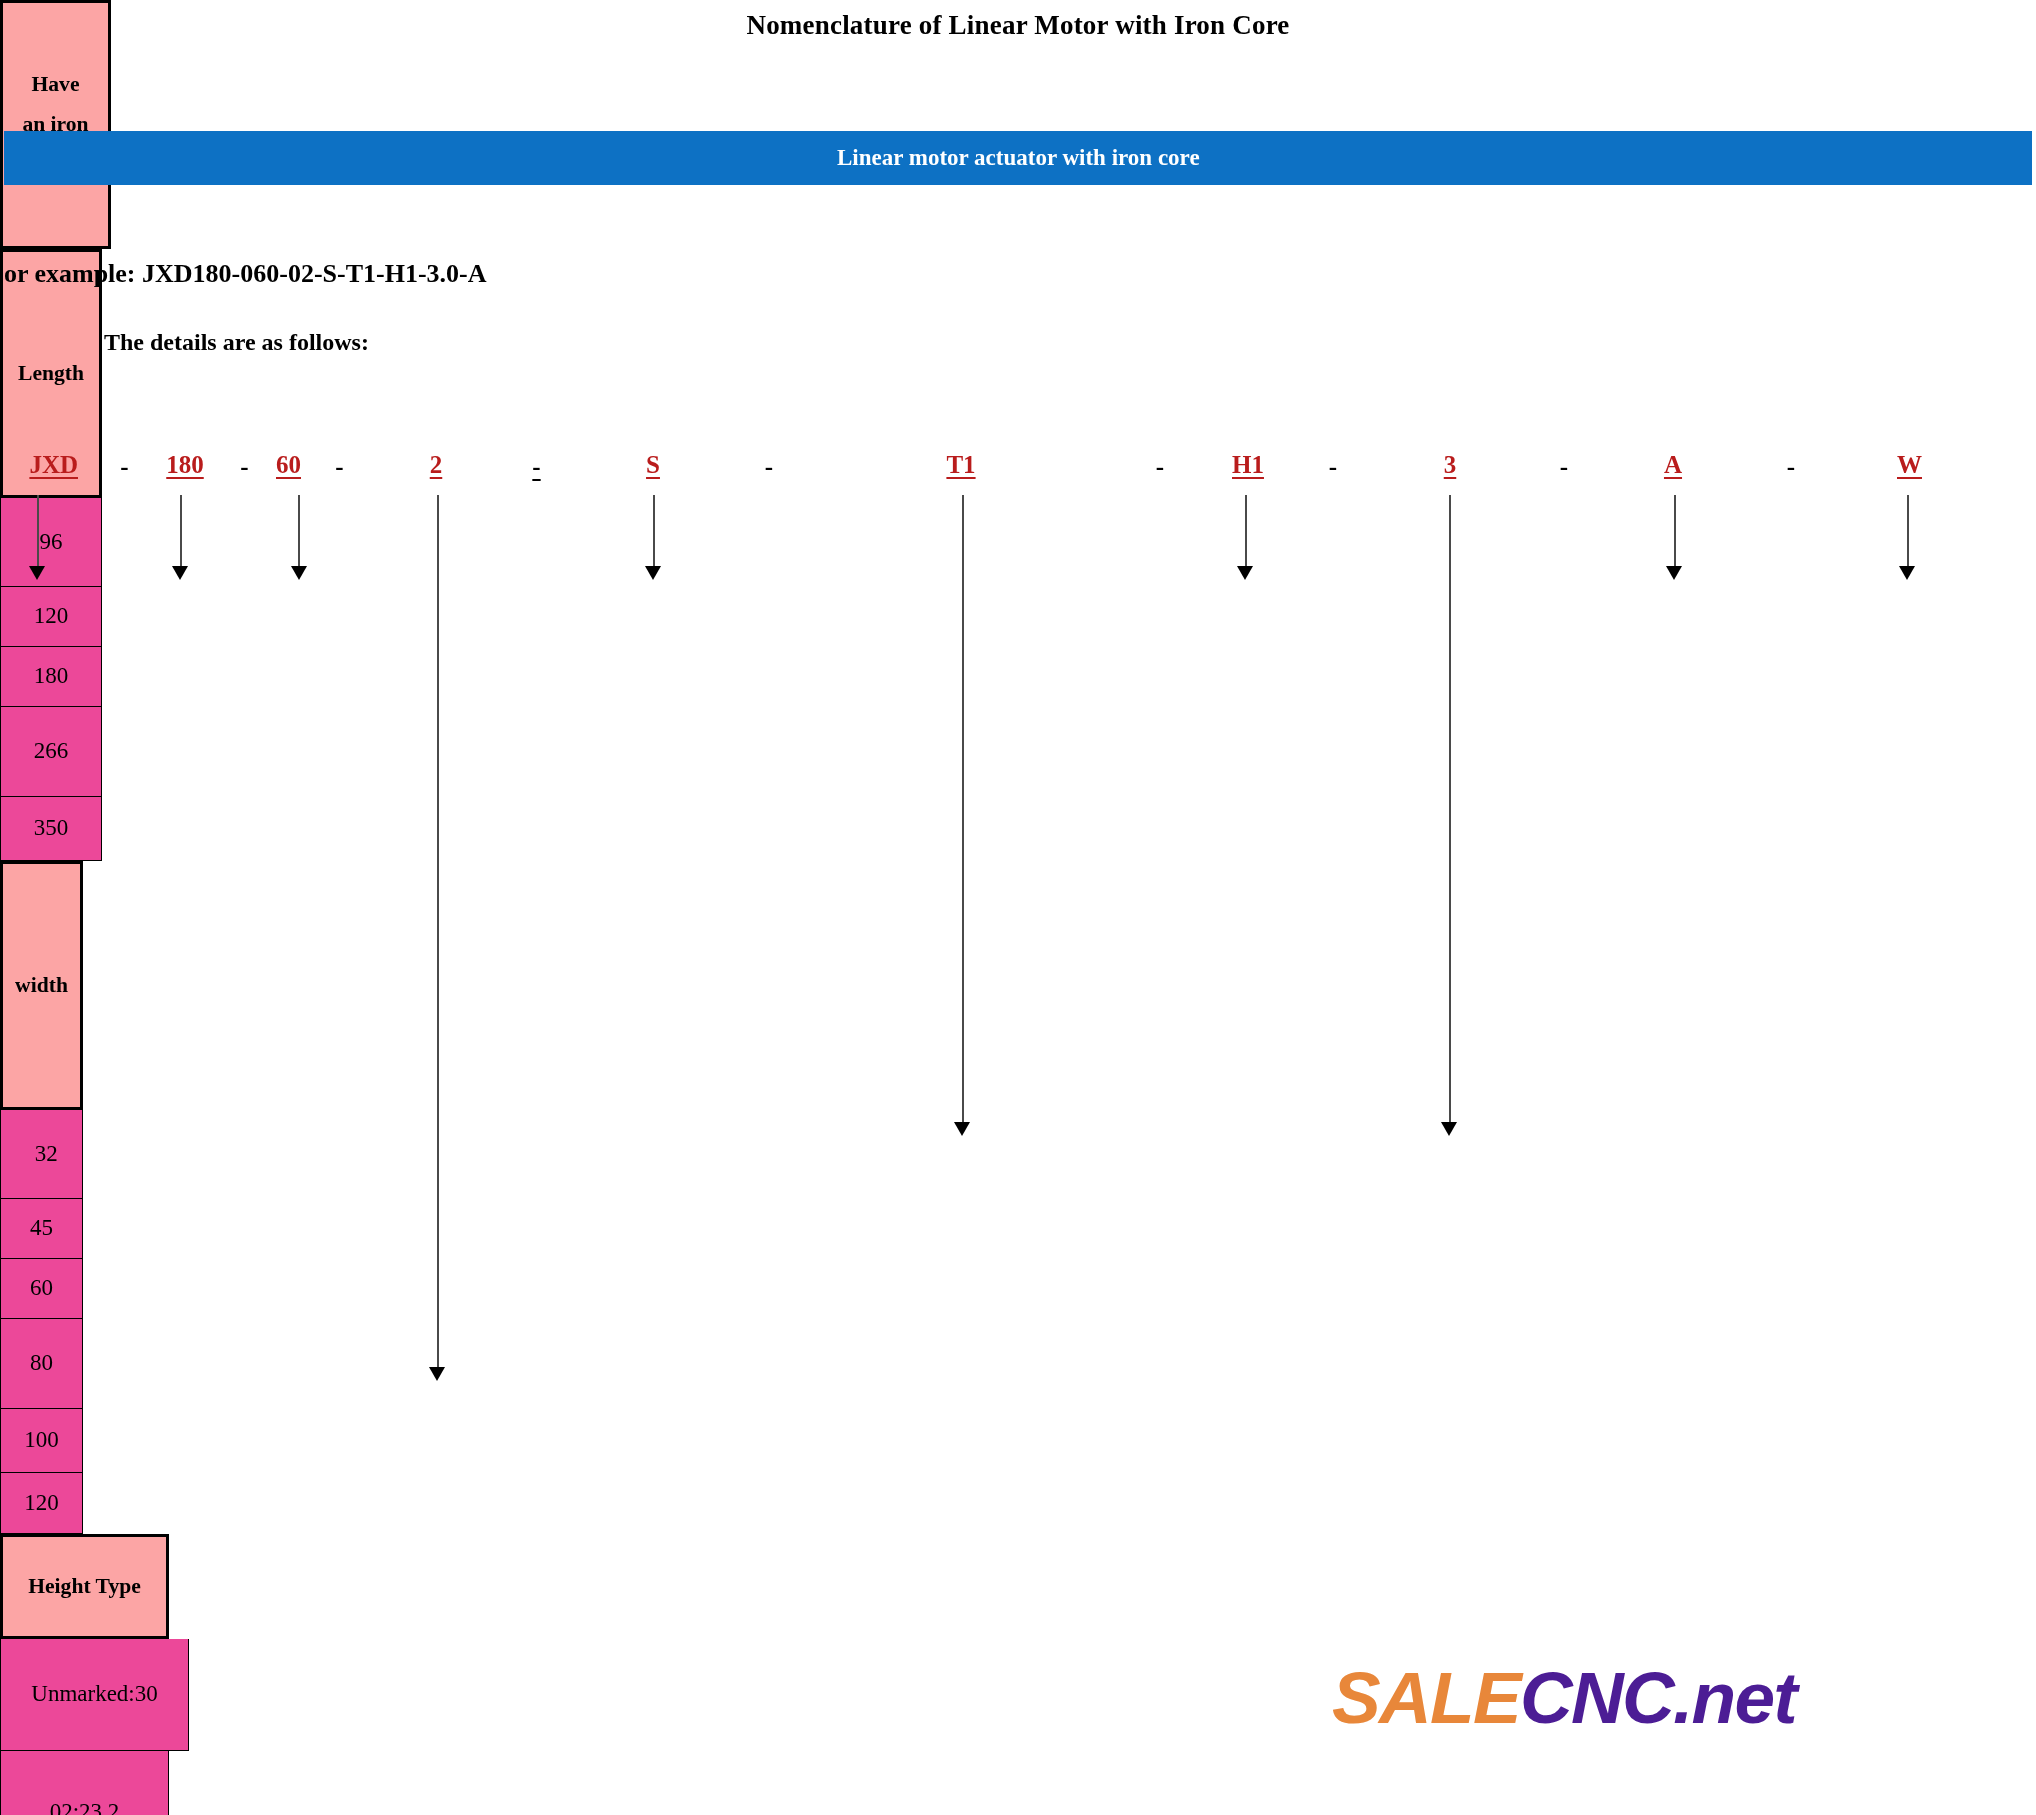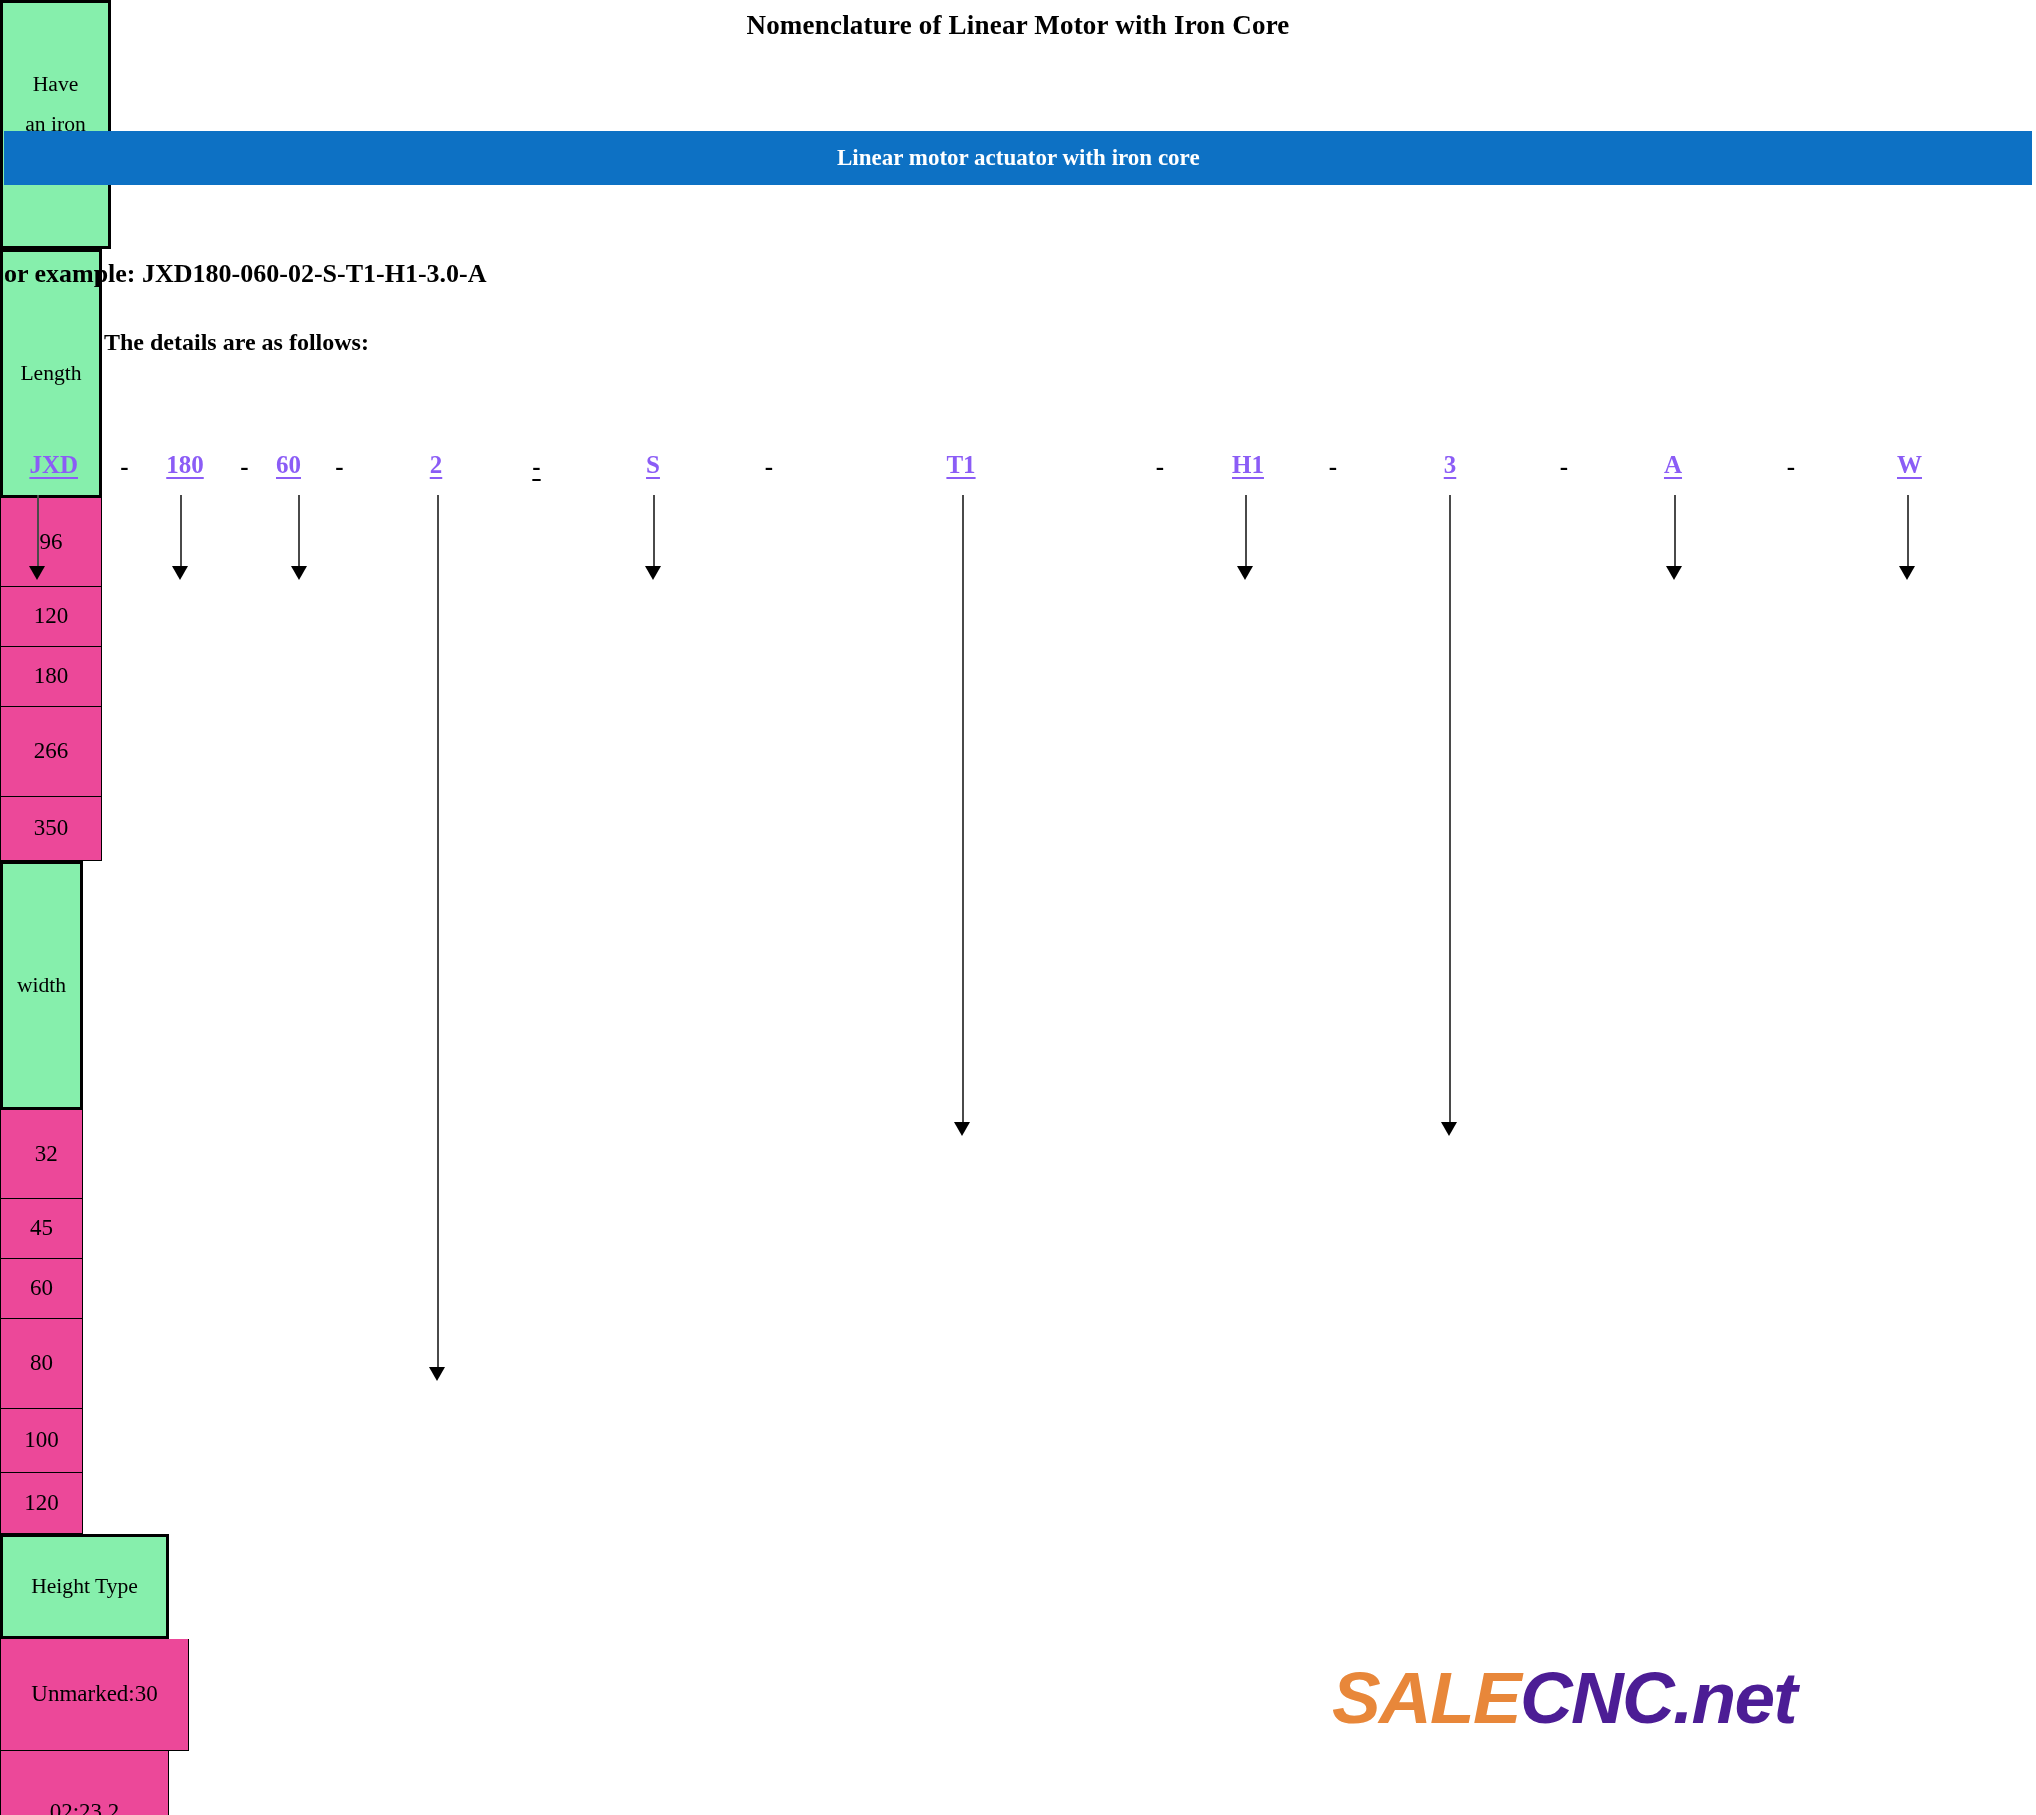--- a/index.html
+++ b/index.html
@@ -32,41 +32,41 @@
     overflow:hidden;
   }
   .details-line{
     position:absolute;left:104px;top:329px;
     font-size:24px;font-weight:bold;color:#000;white-space:nowrap;
   }
 
   
   .code-tok{
     position:absolute;top:451px;
-    font-size:25px;font-weight:bold;color:#8b5cf6;
+    font-size:25px;font-weight:bold;color:#b91c1c;
     text-align:center;text-decoration:underline;
     text-underline-offset:4.3px;white-space:nowrap;
   }
   .dash{
     position:absolute;top:453px;
     font-size:25px;font-weight:bold;color:#000;text-align:center;
   }
   .dash.ul{text-decoration:underline;text-underline-offset:4.3px;}
 
   
   .vline{position:absolute;width:1.7px;background:#4a4a4a;}
   .ahead{
     position:absolute;width:0;height:0;
     border-left:8.6px solid transparent;border-right:8.6px solid transparent;
     border-top:14.7px solid #000;
   }
   .hdr{
-    box-sizing:border-box;background:#86efac;border:3.5px solid #000;
+    box-sizing:border-box;background:#fca5a5;border:3.5px solid #000;
     display:flex;align-items:center;justify-content:center;
-    text-align:center;font-weight:normal;font-size:21.6px;color:#000;
+    text-align:center;font-weight:bold;font-size:21.6px;color:#000;
     line-height:1.85;padding:0 3.5px;
   }
   .cell{
     box-sizing:border-box;background:#ec4899;
     border:1.7px solid #000;border-top:none;
     display:flex;align-items:center;justify-content:center;
     text-align:center;font-size:23px;color:#000;line-height:1.5;
     padding:0 2.6px;
   }
 

